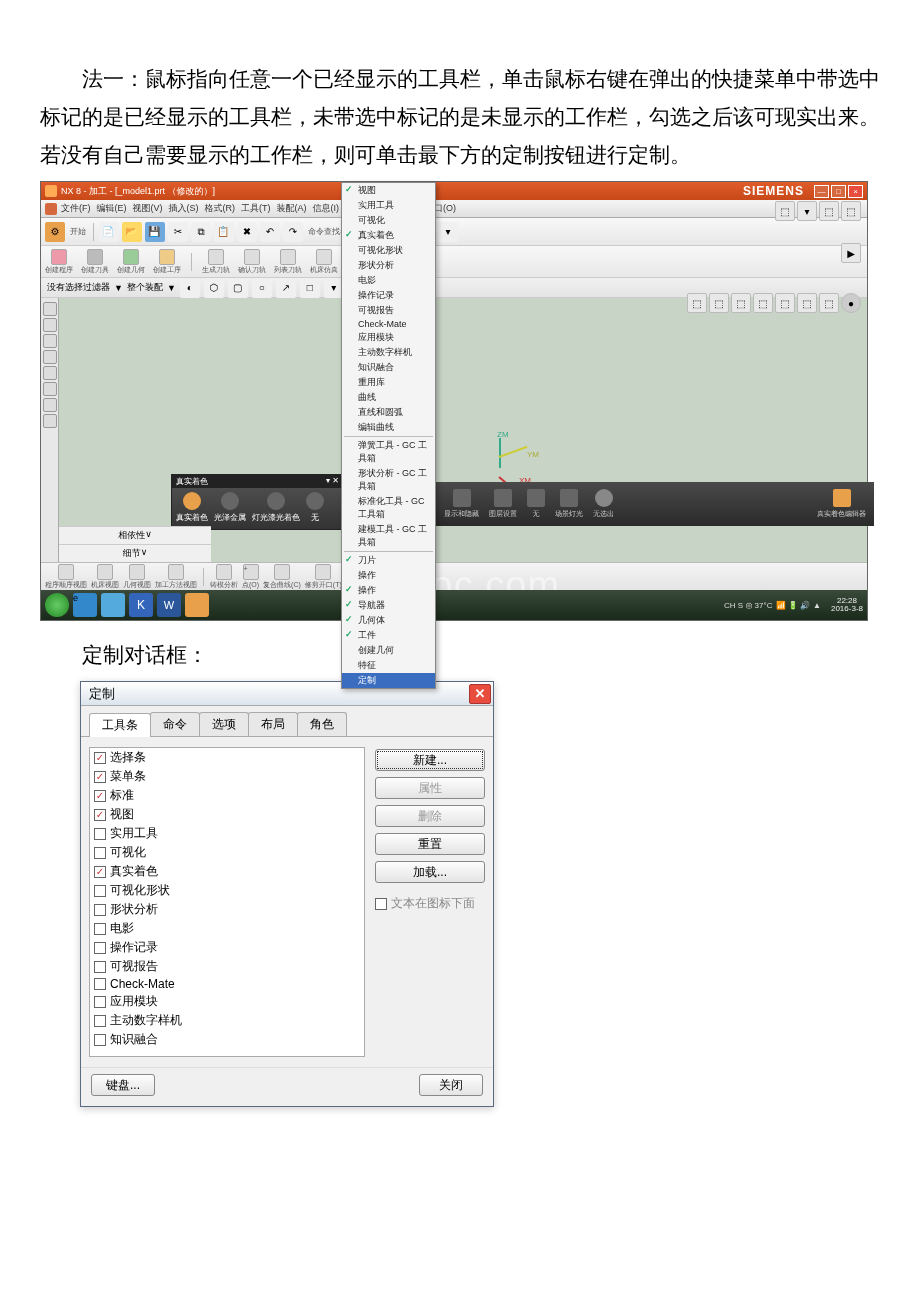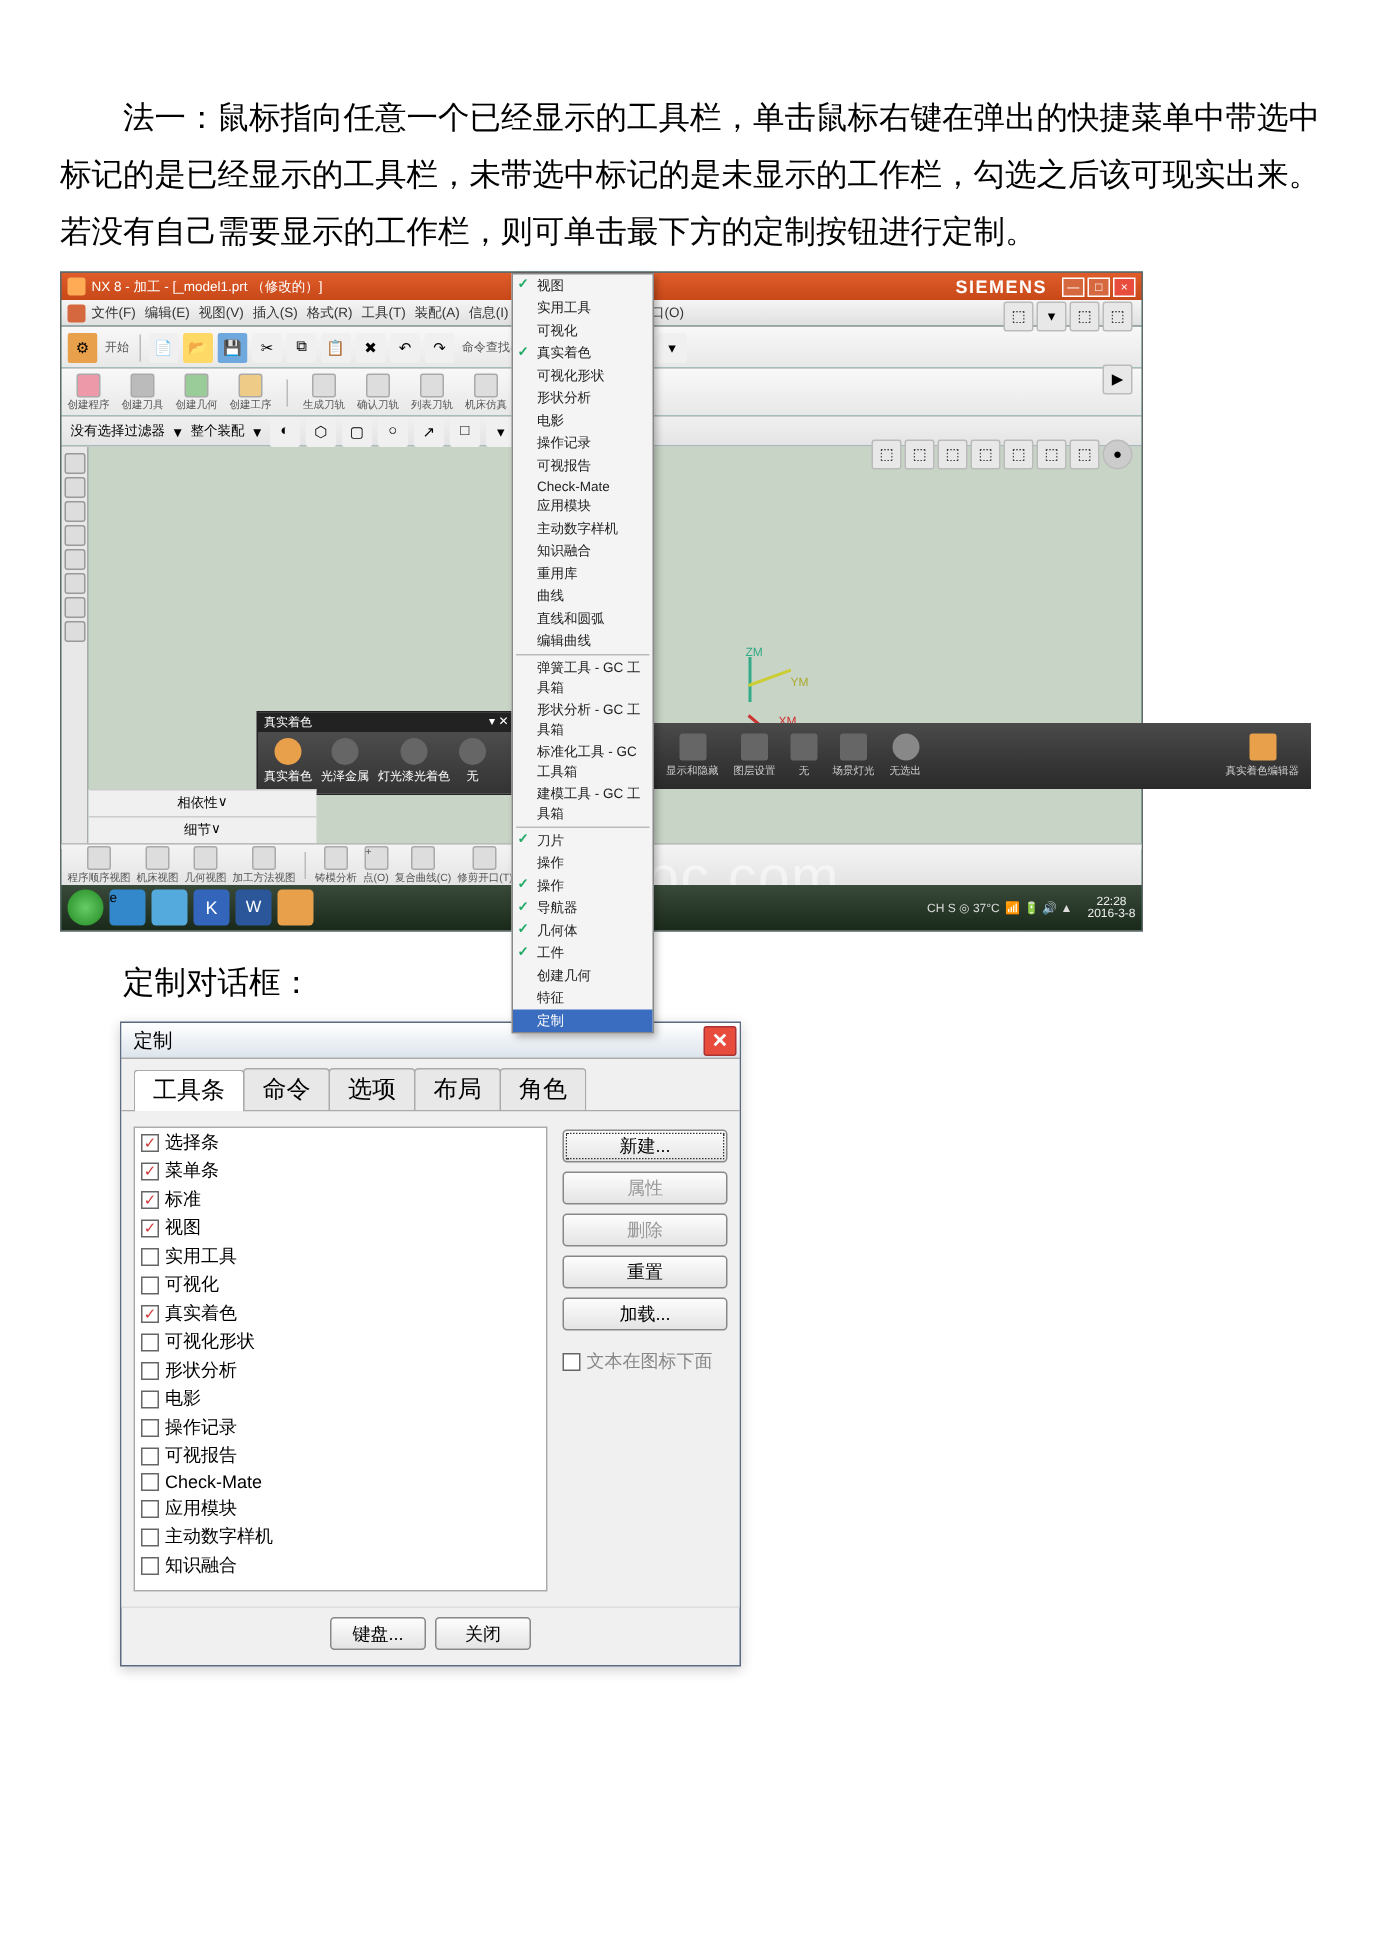--- a/index.html
+++ b/index.html
@@ -12,23 +12,23 @@
   }
   .paragraph {
     font-size: 21px;
     line-height: 1.8;
     color: #000;
     text-indent: 2em;
     margin-bottom: 8px;
   }
   
   .nx-window {
-    width: 722px;
+    width: 828px;
     height: 440px;
-    background: #0f766e;
+    background: #6d28d9;
     border: 1px solid #666;
     position: relative;
     font-size: 9px;
     margin: 2px 0 20px 0;
   }
   .nx-titlebar {
     height: 18px;
     background: linear-gradient(to bottom, #e05c2a, #c84818);
     display: flex;
     align-items: center;
@@ -244,21 +244,21 @@
     border: 1px solid #a33;
     border-radius: 2px;
     font-weight: bold;
   }
   .cd-tabs {
     display: flex;
     padding: 6px 8px 0 8px;
     gap: 0;
     border-bottom: 1px solid #aaa;
     background: #f0f0f0;
-    font-size: 16px;
+    font-size: 12px;
   }
   .cd-tab {
     padding: 3px 12px;
     border: 1px solid #aaa;
     border-bottom: none;
     background: #e8e8e8;
     margin-right: -1px;
     border-radius: 3px 3px 0 0;
     cursor: pointer;
   }
@@ -311,21 +311,21 @@
     display: flex;
     align-items: center;
     justify-content: center;
     cursor: pointer;
   }
   .cd-btn.focus { outline: 1px dotted #333; outline-offset: -3px; }
   .cd-btn:disabled, .cd-btn.disabled { color: #999; }
   .cd-check-row { display: flex; align-items: center; gap: 4px; color: #888; font-size: 12px; margin-top: 6px; }
   .cd-footer {
     display: flex;
-    justify-content: center;
+    justify-content: space-between;
     gap: 6px;
     padding: 6px 10px 10px;
     border-top: 1px solid #ddd;
   }
   .cd-footer .cd-btn { width: 64px; }
 
   
   .cd-list::-webkit-scrollbar { width: 16px; }
   .cd-list::-webkit-scrollbar-track { background: #eee; border-left: 1px solid #ccc; }
   .cd-list::-webkit-scrollbar-thumb { background: #c8c8c8; border: 1px solid #aaa; }

